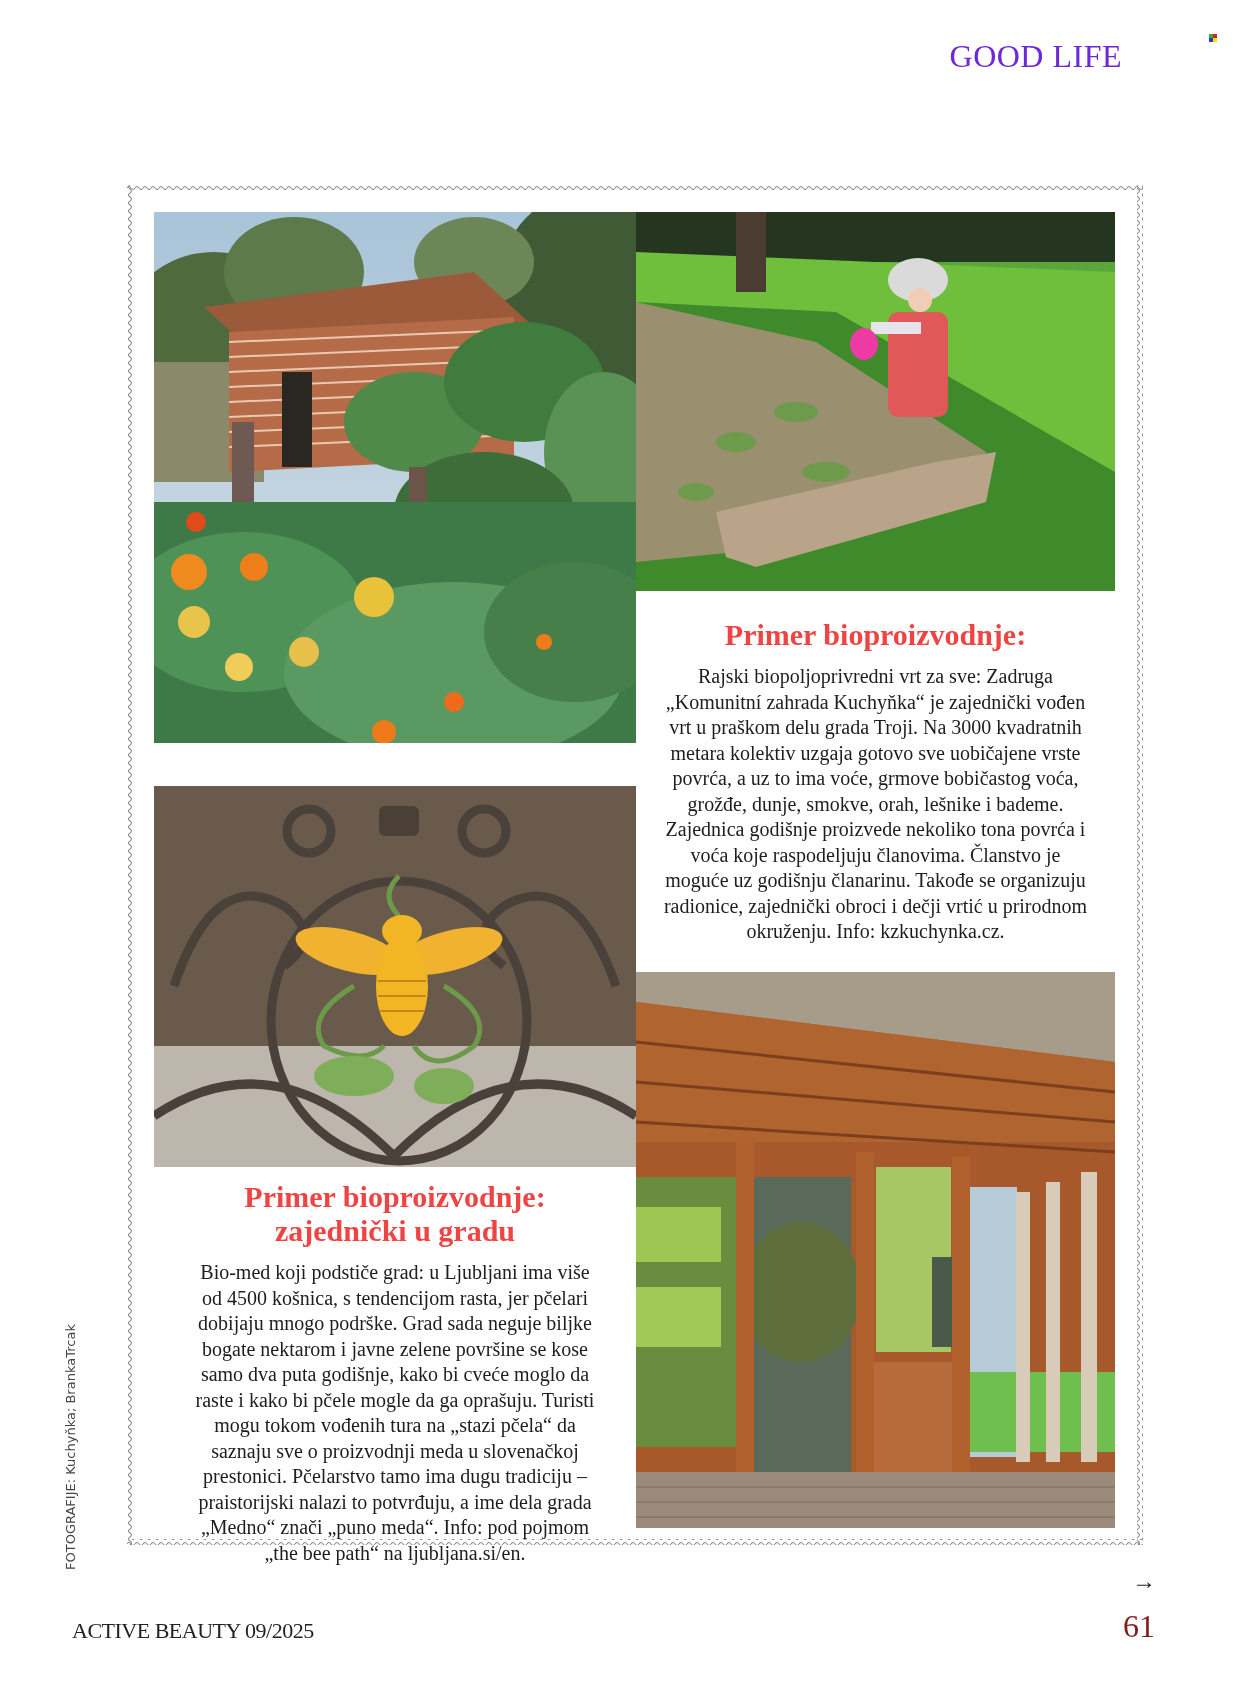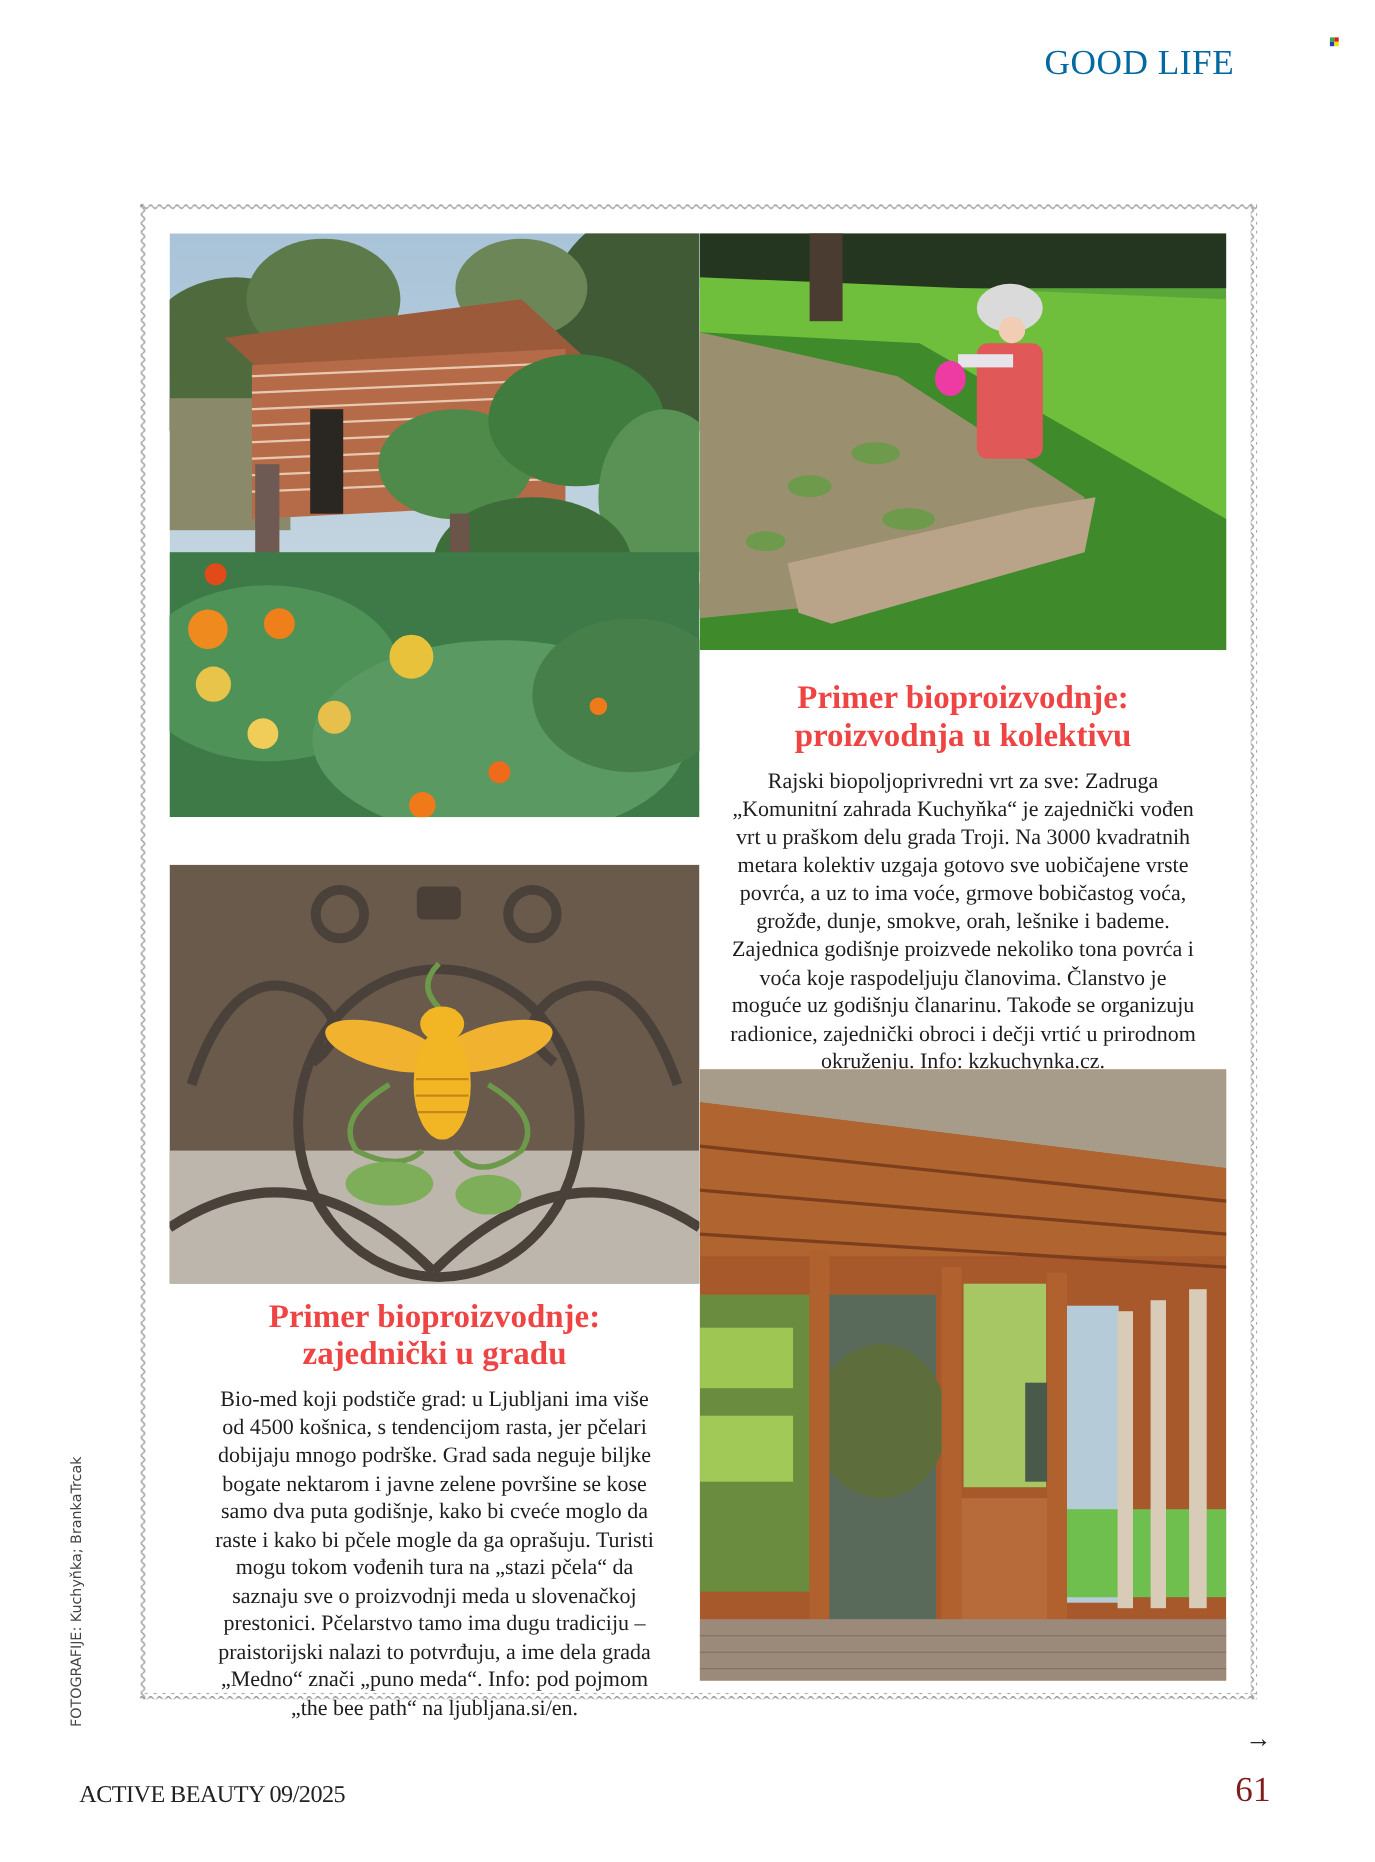--- a/index.html
+++ b/index.html
@@ -3,21 +3,21 @@
 <meta charset="utf-8">
 <style>
   html, body { margin: 0; padding: 0; }
   body {
     width: 1250px; height: 1693px; background: #ffffff;
     position: relative; overflow: hidden;
     font-family: "Liberation Serif", "DejaVu Serif", serif; color: #1a1a1a;
   }
   .section-title {
     position: absolute; right: 128px; top: 38px;
-    font-size: 32px; letter-spacing: 0.5px; color: #0369a1;
+    font-size: 32px; letter-spacing: 0.5px; color: #6d28d9;
     font-family: "Liberation Serif", serif;
   }
   .color-mark {
     position: absolute; left: 1209px; top: 34px; width: 8px; height: 8px;
     display: grid; grid-template-columns: 4px 4px; grid-template-rows: 4px 4px;
   }
   .color-mark span { display: block; }
   .frame {
     position: absolute; left: 127px; top: 185px; width: 1016px; height: 1360px;
   }
@@ -146,21 +146,20 @@
     <ellipse cx="282" cy="68" rx="30" ry="22" fill="#dadada"></ellipse>
     <circle cx="284" cy="88" r="12" fill="#f2cdb6"></circle>
     <rect x="235" y="110" width="50" height="12" fill="#e7e3ea"></rect>
     <ellipse cx="228" cy="132" rx="14" ry="16" fill="#ee3aa3"></ellipse>
   </svg>
 </div>
 
 <div class="caption" style="left:636px; top:618px; width:479px;">
   <h2>
     <span>Primer bioproizvodnje:</span><br>
-    <span>proizvodnja u kolektivu</span>
   </h2>
   <p>Rajski biopoljoprivredni vrt za sve: Zadruga
 „Komunitní zahrada Kuchyňka“ je zajednički vođen
 vrt u praškom delu grada Troji. Na 3000 kvadratnih
 metara kolektiv uzgaja gotovo sve uobičajene vrste
 povrća, a uz to ima voće, grmove bobičastog voća,
 grožđe, dunje, smokve, orah, lešnike i bademe.
 Zajednica godišnje proizvede nekoliko tona povrća i
 voća koje raspodeljuju članovima. Članstvo je
 moguće uz godišnju članarinu. Takođe se organizuju

